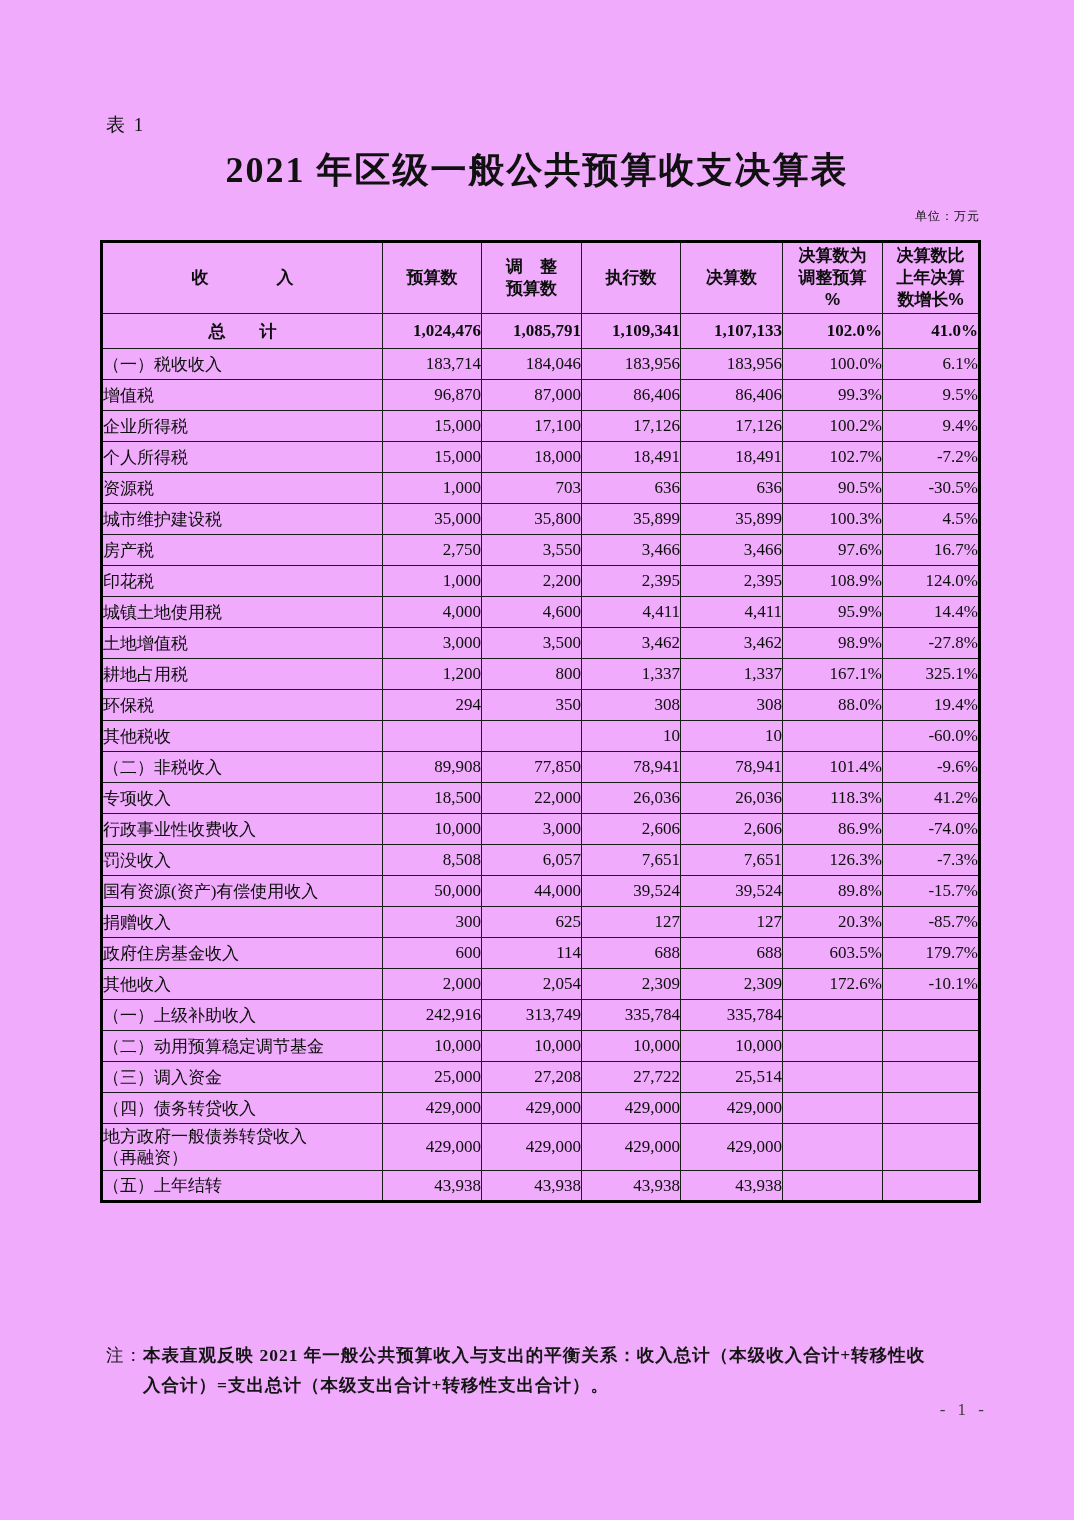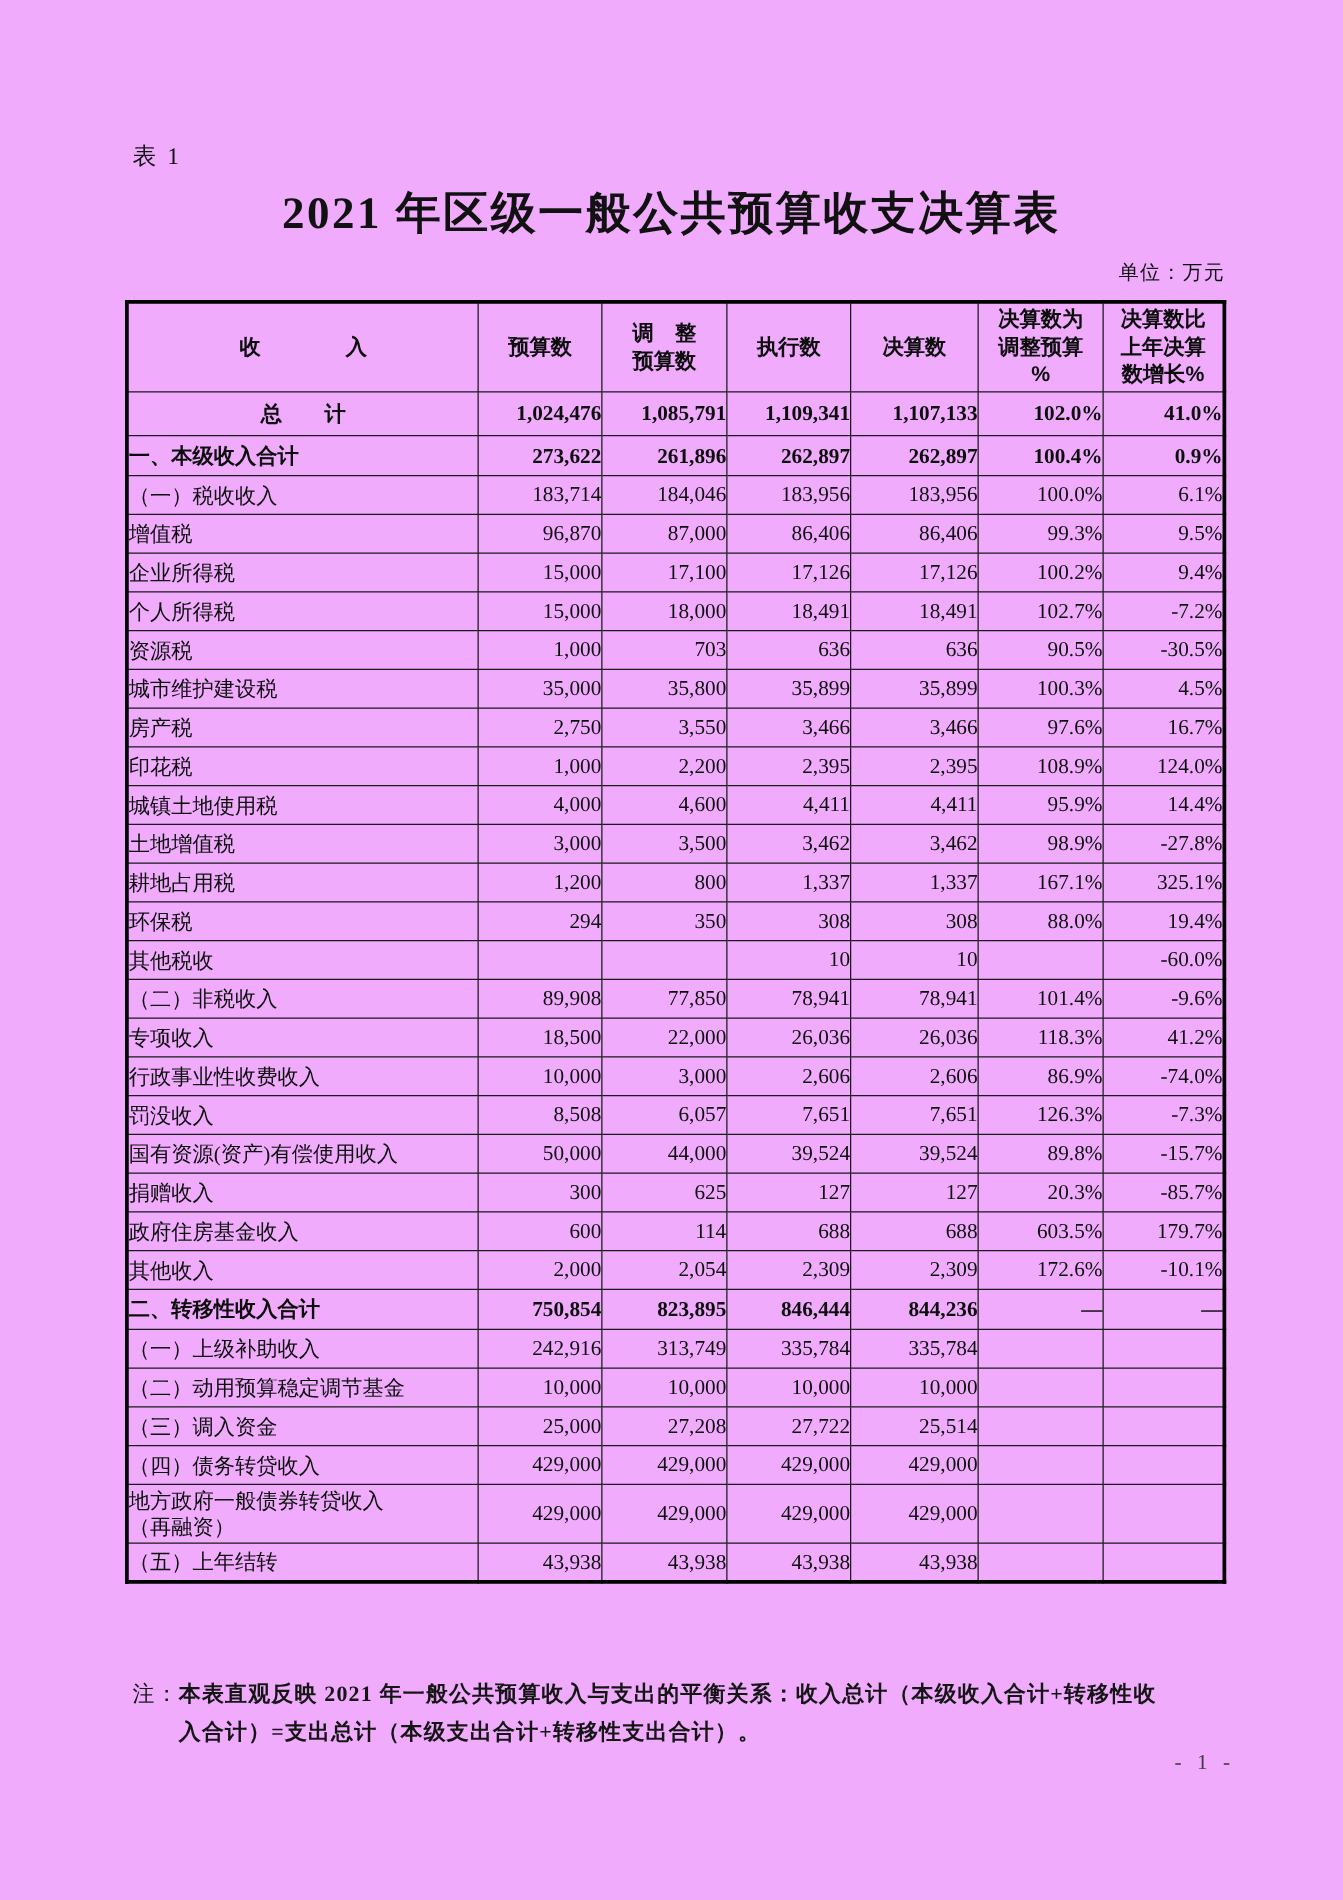--- a/index.html
+++ b/index.html
@@ -17,21 +17,21 @@
     font-size:19px;letter-spacing:2px;
   }
   .doc-title{
     position:absolute;left:0;right:0;top:146px;
     text-align:center;
     font-size:36px;font-weight:700;letter-spacing:2px;
     font-family:"Liberation Serif","DejaVu Serif",serif;
   }
   .unit-label{
     position:absolute;right:94px;top:208px;
-    font-size:16px;letter-spacing:1px;
+    font-size:12px;letter-spacing:1px;
   }
   table.budget{
     position:absolute;left:100px;top:240px;
     width:878px;
     border-collapse:collapse;table-layout:fixed;
     border:3px solid #000;
   }
   table.budget th, table.budget td{
     border:1px solid #1a1a1a;
     padding:0;
@@ -140,31 +140,20 @@
           <td class="lbl">
             <div>总　　计</div>
           </td>
           <td class="val">1,024,476</td>
           <td class="val">1,085,791</td>
           <td class="val">1,109,341</td>
           <td class="val">1,107,133</td>
           <td class="val">102.0%</td>
           <td class="val">41.0%</td>
         </tr>
-        <tr class="r-section">
-          <td class="lbl">
-            <div>一、本级收入合计</div>
-          </td>
-          <td class="val">273,622</td>
-          <td class="val">261,896</td>
-          <td class="val">262,897</td>
-          <td class="val">262,897</td>
-          <td class="val">100.4%</td>
-          <td class="val">0.9%</td>
-        </tr>
         <tr class="r-item">
           <td class="lbl">
             <div>（一）税收收入</div>
           </td>
           <td class="val">183,714</td>
           <td class="val">184,046</td>
           <td class="val">183,956</td>
           <td class="val">183,956</td>
           <td class="val">100.0%</td>
           <td class="val">6.1%</td>
@@ -381,31 +370,20 @@
         <tr class="r-item">
           <td class="lbl">
             <div>其他收入</div>
           </td>
           <td class="val">2,000</td>
           <td class="val">2,054</td>
           <td class="val">2,309</td>
           <td class="val">2,309</td>
           <td class="val">172.6%</td>
           <td class="val">-10.1%</td>
-        </tr>
-        <tr class="r-section">
-          <td class="lbl">
-            <div>二、转移性收入合计</div>
-          </td>
-          <td class="val">750,854</td>
-          <td class="val">823,895</td>
-          <td class="val">846,444</td>
-          <td class="val">844,236</td>
-          <td class="val">—</td>
-          <td class="val">—</td>
         </tr>
         <tr class="r-item">
           <td class="lbl">
             <div>（一）上级补助收入</div>
           </td>
           <td class="val">242,916</td>
           <td class="val">313,749</td>
           <td class="val">335,784</td>
           <td class="val">335,784</td>
           <td class="val"></td>

